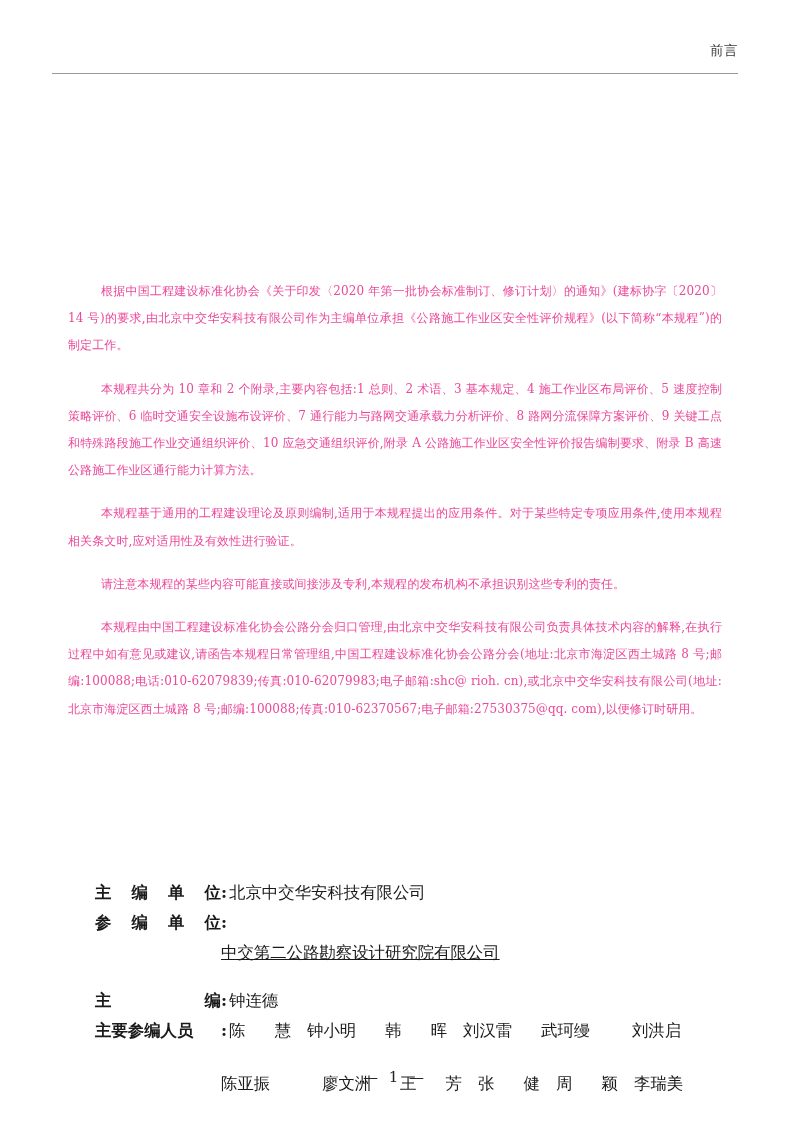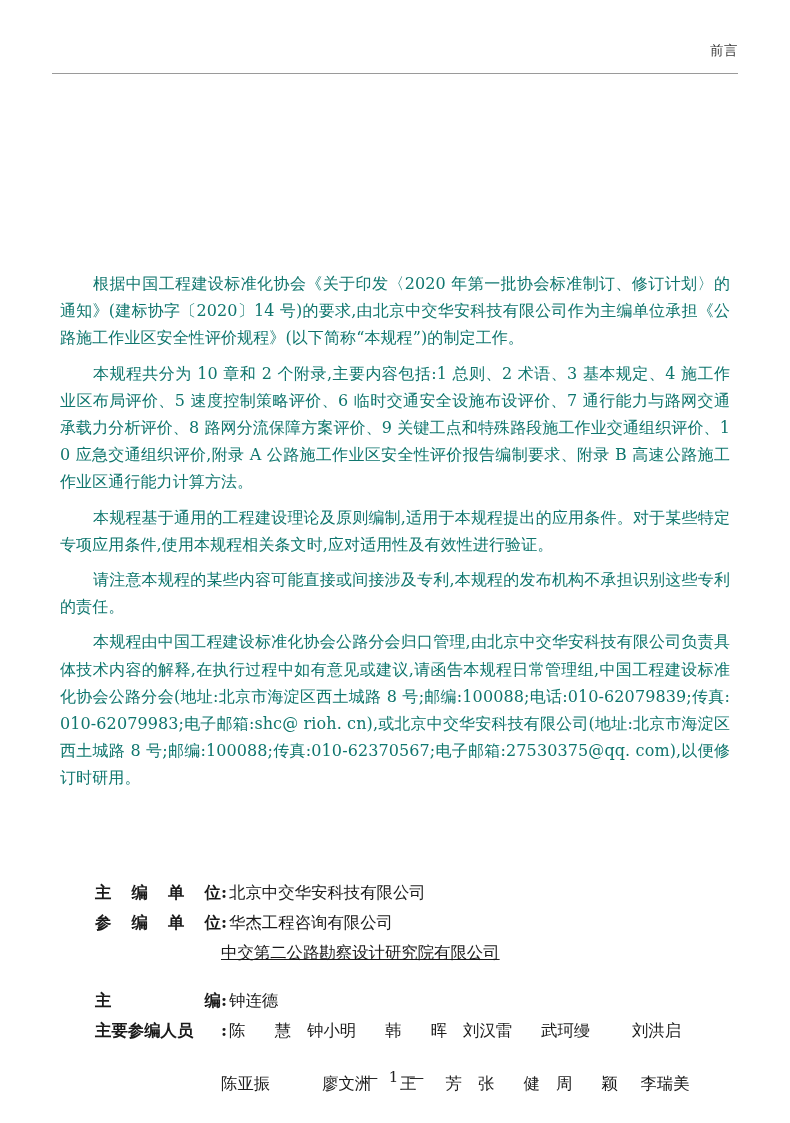--- a/index.html
+++ b/index.html
@@ -67,27 +67,27 @@
   }
 
   
   .body-block {
     position: absolute;
     left: 52px;
     top: 262px;
     width: 686px;
   }
   p.para {
-    margin: 8px;
-    font-size: 16px;
+    margin: 16px;
+    font-size: 12px;
     line-height: 27.2px;
     text-align: justify;
     text-justify: inter-ideograph;
     text-indent: 33px;
-    color: #0f766e;
+    color: #ec4899;
     letter-spacing: 0.1px;
     word-break: break-all;
   }
 
   
   .credits {
     position: absolute;
     left: 95px;
     top: 878px;
     width: 620px;
@@ -177,21 +177,20 @@
     </div>
 
     <div class="credit-row">
       <span class="credit-label">
           <span>参</span>
           <span>编</span>
           <span>单</span>
           <span>位</span>
         </span>
         <span class="credit-colon">:</span>
-        <span class="credit-value">华杰工程咨询有限公司</span>
     </div>
 
     <div class="credit-row credit-indent">
       <span class="credit-value">中交第二公路勘察设计研究院有限公司</span>
     </div>
 
     <div class="credit-row spaced-top">
       <span class="credit-label">
           <span>主</span>
           <span>编</span>
@@ -215,20 +214,20 @@
     <div class="credit-row credit-indent">
       <span class="credit-value"><span class="nm2" style="display: inline-block; margin-top: 23px;">陈亚振</span><span class="nm2" style="display: inline-block; margin-left: 23px;">廖文洲</span><span class="nm2">
             <span>王</span>
             <span>芳</span>
           </span><span class="nm2">
             <span>张</span>
             <span>健</span>
           </span><span class="nm2">
             <span>周</span>
             <span>颖</span>
-          </span><span class="nm2" style="display: inline-block; text-align: center;">李瑞美</span></span>
+          </span><span class="nm2" style="display: inline-block;">李瑞美</span></span>
     </div>
 
   </div>
 
   <div class="page-number">— 1 —</div>
 
 </div>
 
 </body></html>

